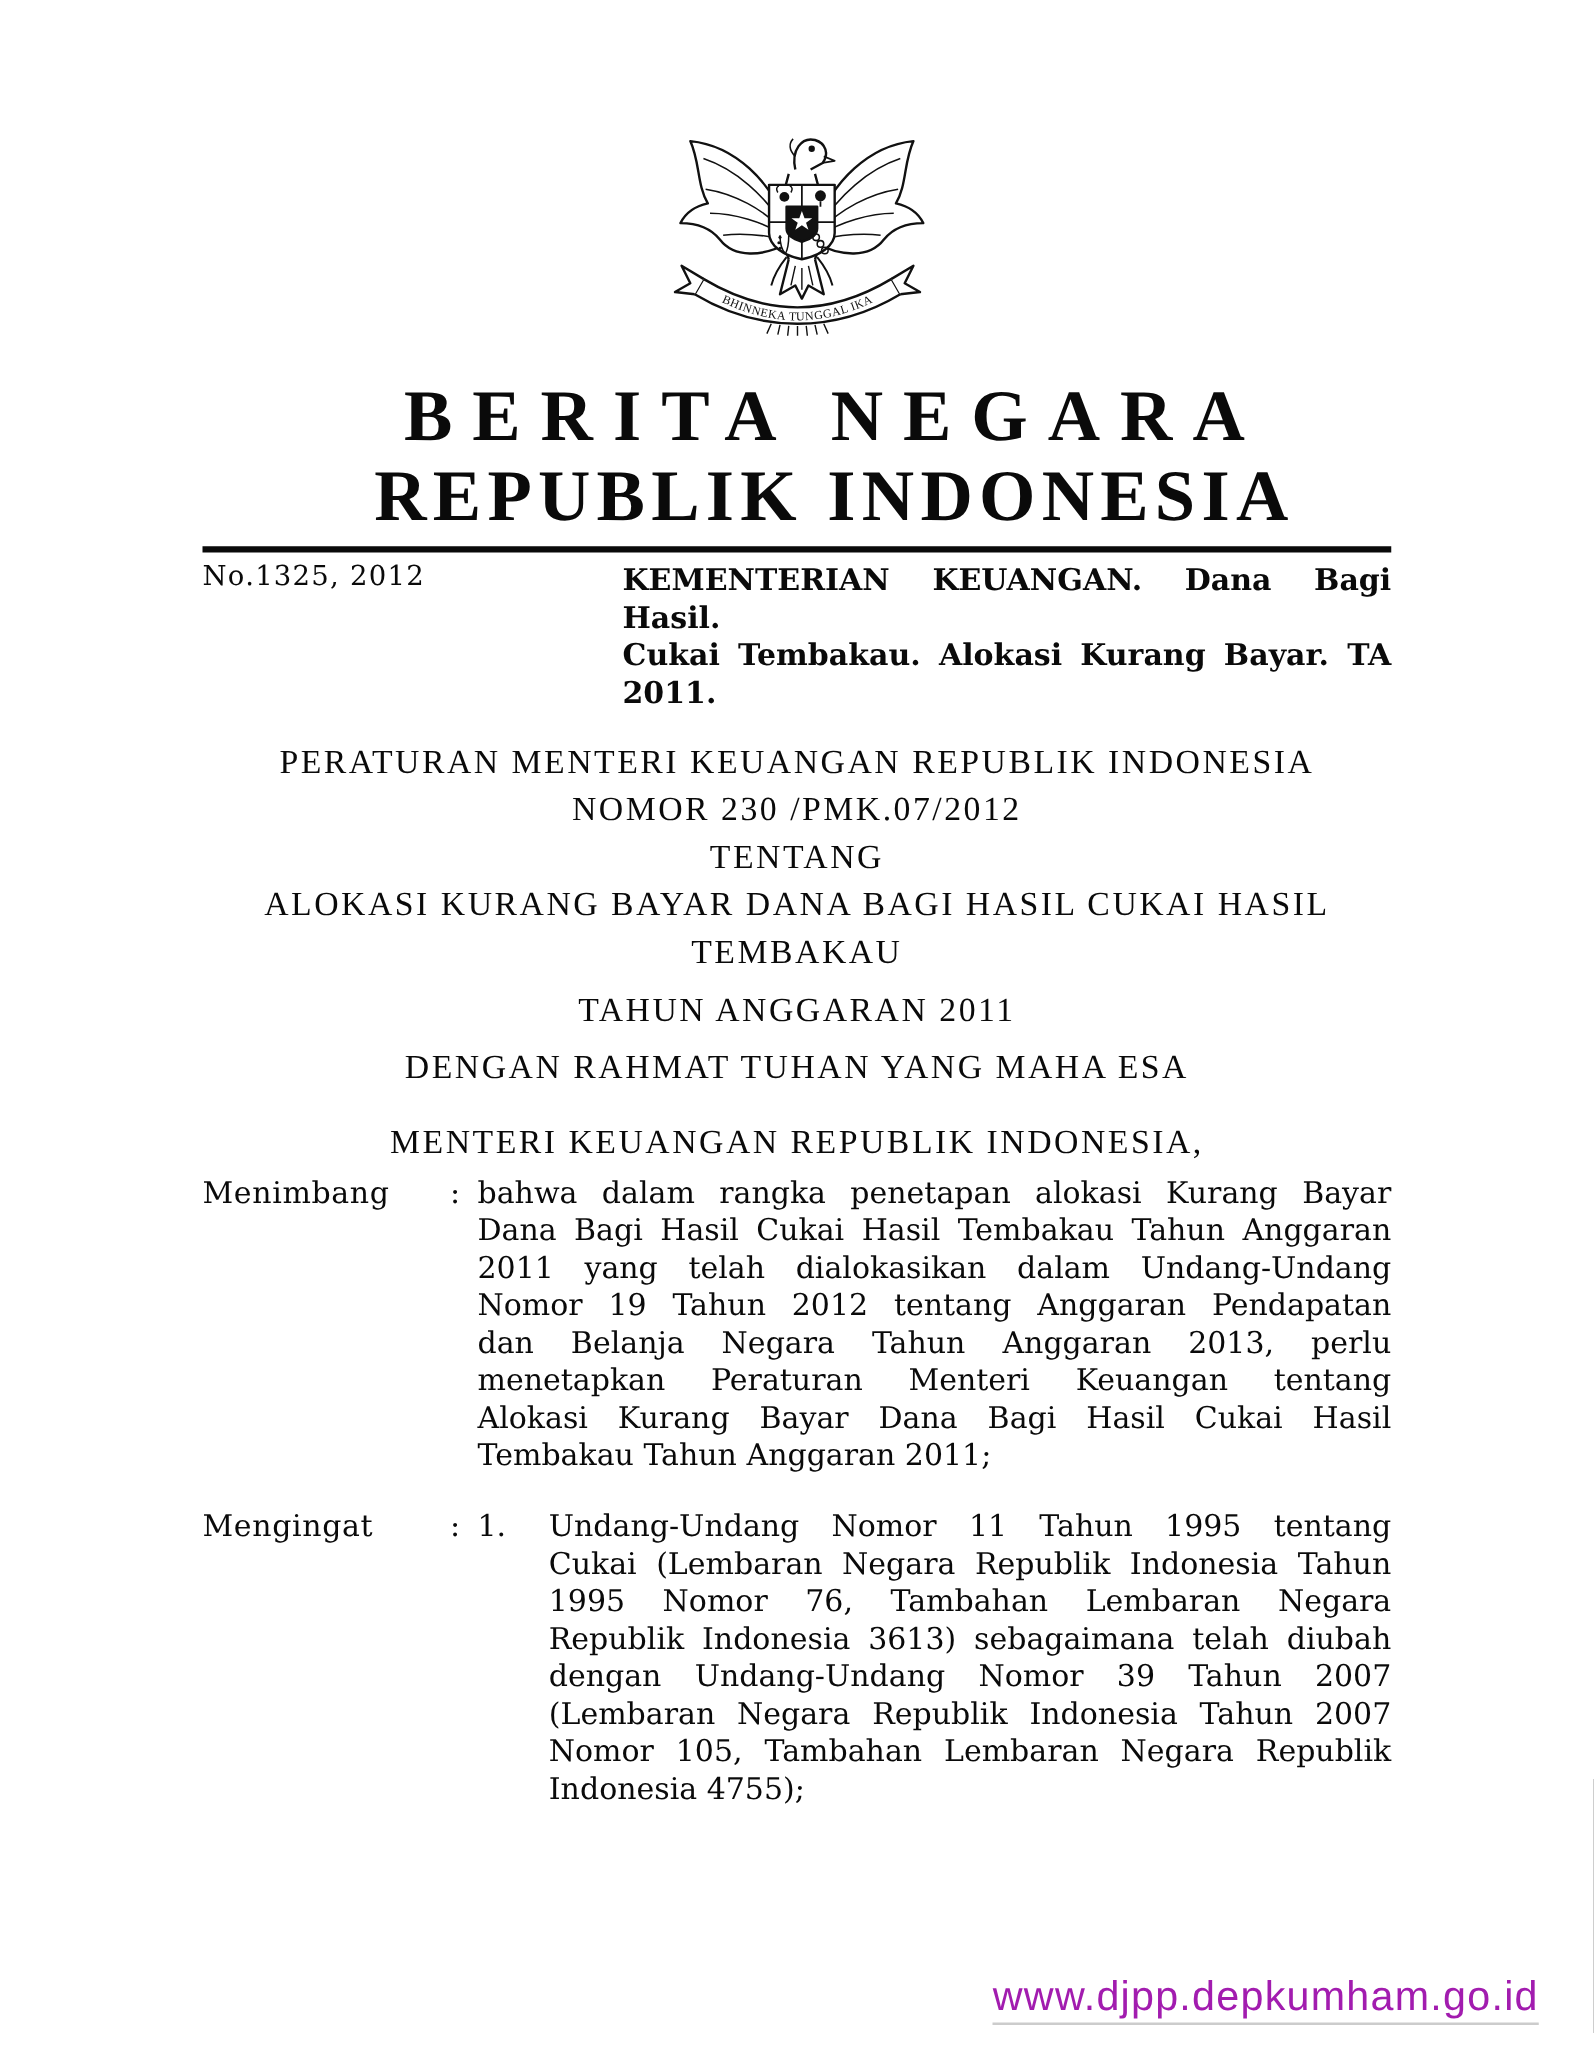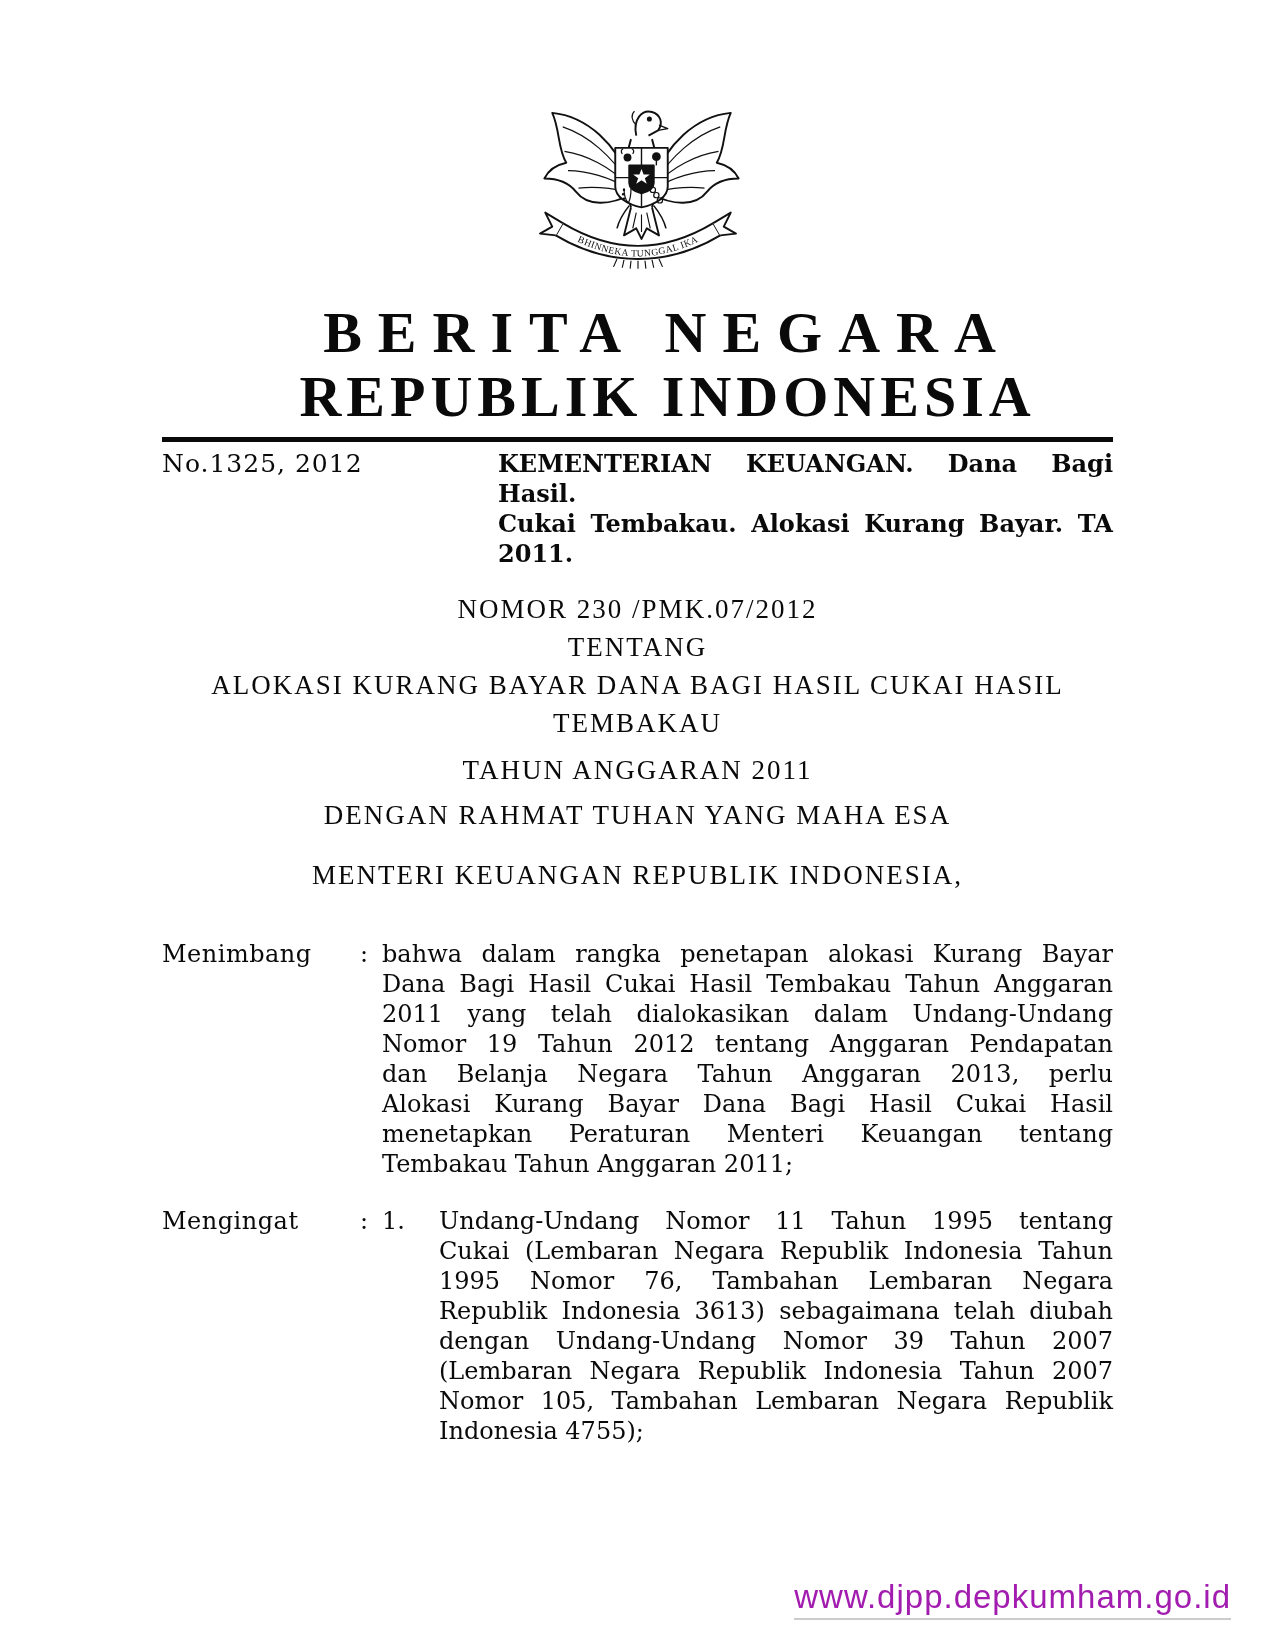--- a/index.html
+++ b/index.html
@@ -39,21 +39,21 @@
     background:#0a0a0a;
   }
 
   
   .gazette{
     position:absolute; top:449px; left:162px; width:951px;
     display:flex;
   }
   .gazette .no{
     width:336px; flex:0 0 336px;
-    font-size:25px; letter-spacing:1px;
+    font-size:22px; letter-spacing:1px;
   }
   .gazette .subject{
     flex:1 1 auto;
     font-size:24px; line-height:30px;font-weight:bold;
   }
 
   
   .jline{ text-align:justify; text-align-last:justify; }
   .jline.last{ text-align-last:left; }
 
@@ -166,39 +166,40 @@
   <div class="gazette">
     <div class="no">No.1325, 2012</div>
     <div class="subject">
         <div class="jline">KEMENTERIAN KEUANGAN. Dana Bagi Hasil.</div>
         <div class="jline">Cukai Tembakau. Alokasi Kurang Bayar. TA</div>
         <div class="jline last">2011.</div>
       </div>
   </div>
 
   <div class="heading">
+    <div class="h1">PERATURAN MENTERI KEUANGAN REPUBLIK INDONESIA</div>
     <div class="h2">NOMOR 230 /PMK.07/2012</div>
     <div class="h3">TENTANG</div>
     <div class="h4">ALOKASI KURANG BAYAR DANA BAGI HASIL CUKAI HASIL TEMBAKAU</div>
     <div class="h5">TAHUN ANGGARAN 2011</div>
     <div class="invocation">DENGAN RAHMAT TUHAN YANG MAHA ESA</div>
     <div class="authority">MENTERI KEUANGAN REPUBLIK INDONESIA,</div>
   </div>
 
   <div class="prerow menimbang">
     <div class="label">Menimbang</div>
     <div class="sep">:</div>
     <div class="content">
         <div class="jline">bahwa dalam rangka penetapan alokasi Kurang Bayar</div>
         <div class="jline">Dana Bagi Hasil Cukai Hasil Tembakau Tahun Anggaran</div>
         <div class="jline">2011 yang telah dialokasikan dalam Undang-Undang</div>
         <div class="jline">Nomor 19 Tahun 2012 tentang Anggaran Pendapatan</div>
         <div class="jline">dan Belanja Negara Tahun Anggaran 2013, perlu</div>
+        <div class="jline">menetapkan Peraturan Menteri Keuangan tentang</div>
         <div class="jline">Alokasi Kurang Bayar Dana Bagi Hasil Cukai Hasil</div>
-        <div class="jline">menetapkan Peraturan Menteri Keuangan tentang</div>
         <div class="jline last">Tembakau Tahun Anggaran 2011;</div>
       </div>
   </div>
 
   <div class="prerow mengingat">
     <div class="label">Mengingat</div>
     <div class="sep">:</div>
     <div class="numbered">
       <div class="num">1.</div>
       <div class="content">

